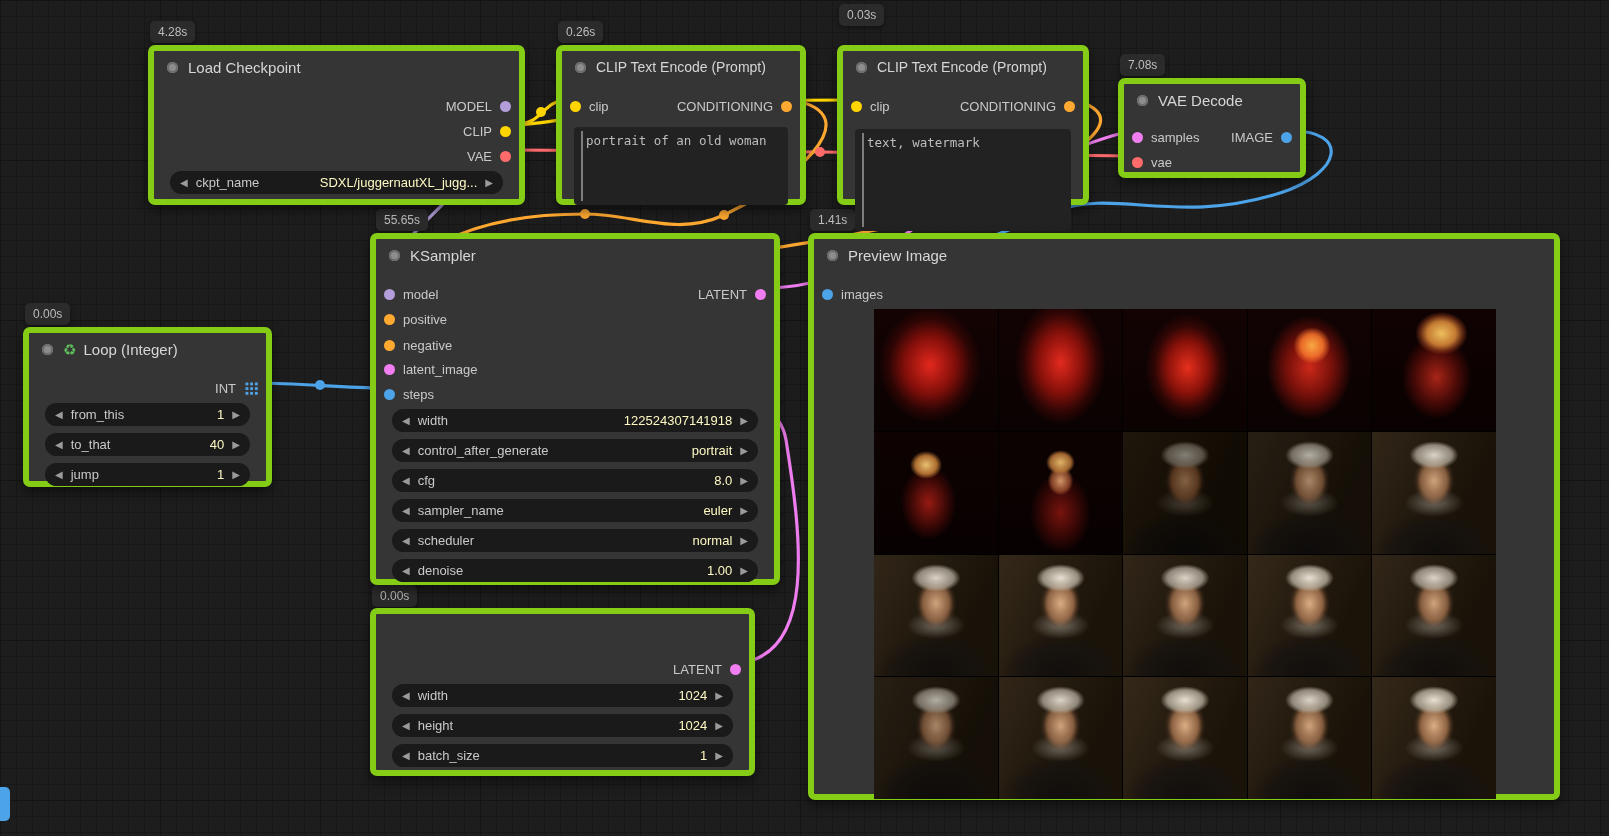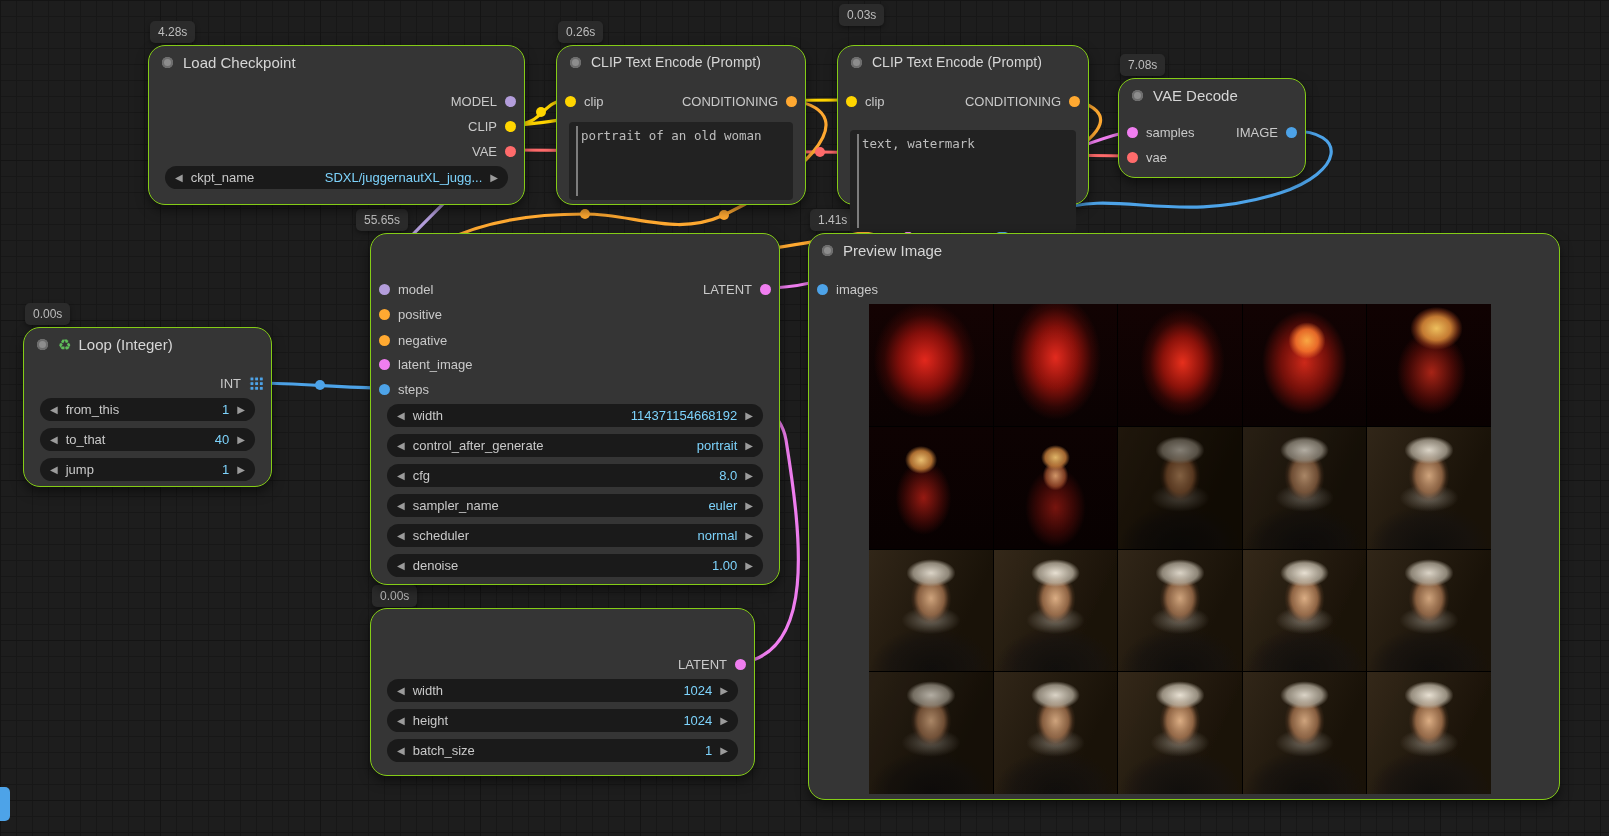--- a/index.html
+++ b/index.html
@@ -11,36 +11,36 @@
       linear-gradient(#141414 1px,transparent 1px),
       linear-gradient(90deg,#141414 1px,transparent 1px),
       linear-gradient(#171717 1px,transparent 1px),
       linear-gradient(90deg,#171717 1px,transparent 1px);
     background-size:160px 160px,160px 160px,16px 16px,16px 16px;
     font-family:"Liberation Sans",sans-serif;
     color:#ccc;
   }
   .wires{position:absolute;inset:0;z-index:1;pointer-events:none}
   .wires path{fill:none;stroke-width:3.2;stroke-linecap:round}
-  .node{position:absolute;background:#353535;border:1px solid #84cc16;border-radius:17px;
+  .node{position:absolute;background:#353535;border:6px solid #84cc16;border-radius:7px;
         box-shadow:0 5px 12px rgba(0,0,0,.5);z-index:2}
   .badge{position:absolute;z-index:2;background:#2b2b2b;border-radius:5px;color:#bdbdbd;
          font-size:12px;line-height:1;padding:5px 8px;box-shadow:0 2px 5px rgba(0,0,0,.4)}
   .ntitle{position:absolute;top:0;left:0;right:0;height:32px;display:flex;align-items:center;
           gap:10px;padding:0 13px;color:#d6d6d6;font-size:15px;white-space:nowrap}
   .tdot{width:11px;height:11px;border-radius:50%;background:#8d8d8d;box-shadow:inset 0 0 0 2px #6d6d6d;flex:none}
   .recycle{color:#5fbf5a;font-size:15px;line-height:1;margin-right:-3px}
   .slot{position:absolute;height:22px;display:flex;align-items:center;gap:8px;font-size:13px;color:#c9c9c9;white-space:nowrap}
   .slot.in{left:8px}
   .slot.out{right:8px}
   .dot{width:11px;height:11px;border-radius:50%;flex:none}
   .widget{position:absolute;left:16px;right:16px;height:23px;background:#1a1a1a;border-radius:12px;
           display:flex;align-items:center;gap:8px;padding:0 10px;font-size:13px;color:#c9c9c9;white-space:nowrap}
   .widget .arrow{color:#9b9b9b;font-size:10px;line-height:1}
-  .widget .wvalue{margin-left:auto;color:#7dd3fc}
+  .widget .wvalue{margin-left:auto;color:#fef9c3}
   .textbox{position:absolute;left:12px;right:12px;background:#222;border-radius:4px;
            font-family:"DejaVu Sans Mono",monospace;font-size:12.5px;color:#bdbdbd;
            padding:6px 8px 6px 12px;line-height:1.3}
   .textbox .caret{position:absolute;left:7px;top:4px;bottom:4px;width:2px;background:#7d7d7d}
   .grid-icon{width:14px;height:14px;flex:none;
              background-image:radial-gradient(circle,#4da3e8 1.6px,transparent 1.9px);
              background-size:4.7px 4.7px;background-position:0.6px 0.6px}
   .pgrid{position:absolute;left:60px;top:70px;width:622px;height:490px;background:#000;
          display:grid;grid-template-columns:repeat(5,1fr);grid-template-rows:repeat(4,1fr);gap:1px}
   .cell{background:#0a0a0a;overflow:hidden}
@@ -81,21 +81,21 @@
   <circle cx="585" cy="214" r="5" fill="#ffa931"></circle>
   <circle cx="940" cy="211" r="5" fill="#f07ef0"></circle>
   <circle cx="1056" cy="211" r="5" fill="#4da3e8"></circle>
   <circle cx="320" cy="385" r="5" fill="#4da3e8"></circle>
 </svg>
 
 <div class="badge" style="left:150px;top:21px">4.28s</div>
 <div class="badge" style="left:558px;top:21px">0.26s</div>
 <div class="badge" style="left:839px;top:4px">0.03s</div>
 <div class="badge" style="left:1120px;top:54px">7.08s</div>
-<div class="badge" style="left:356px;top:209px">55.65s</div>
+<div class="badge" style="left:376px;top:209px">55.65s</div>
 <div class="badge" style="left:25px;top:303px">0.00s</div>
 <div class="badge" style="left:372px;top:585px">0.00s</div>
 <div class="badge" style="left:810px;top:209px">1.41s</div>
 
 <div class="node" style="left:148px;top:45px;width:377px;height:160px">
   <div class="ntitle">
     <span class="tdot"></span>
     <span>Load Checkpoint</span>
   </div>
   <div class="slot out" style="top:44px">
@@ -143,21 +143,21 @@
     <span>CLIP Text Encode (Prompt)</span>
   </div>
   <div class="slot in" style="top:44px">
     <span class="dot" style="background:#ffd500"></span>
     <span>clip</span>
   </div>
   <div class="slot out" style="top:44px">
     <span>CONDITIONING</span>
     <span class="dot" style="background:#ffa931"></span>
   </div>
-  <div class="textbox" style="top:84px;height:102px">
+  <div class="textbox" style="top:78px;height:102px">
     <span class="caret"></span>
     <span>text, watermark</span>
   </div>
 </div>
 
 <div class="node" style="left:1118px;top:78px;width:188px;height:100px">
   <div class="ntitle">
     <span class="tdot"></span>
     <span>VAE Decode</span>
   </div>
@@ -169,20 +169,24 @@
     <span class="dot" style="background:#ff6b6b"></span>
     <span>vae</span>
   </div>
   <div class="slot out" style="top:42px">
     <span>IMAGE</span>
     <span class="dot" style="background:#4da3e8"></span>
   </div>
 </div>
 
 <div class="node" style="left:370px;top:233px;width:410px;height:352px">
+  <div class="ntitle">
+    <span class="tdot"></span>
+    <span>KSampler</span>
+  </div>
   <div class="slot in" style="top:44px">
     <span class="dot" style="background:#b39ddb"></span>
     <span>model</span>
   </div>
   <div class="slot in" style="top:69px">
     <span class="dot" style="background:#ffa931"></span>
     <span>positive</span>
   </div>
   <div class="slot in" style="top:95px">
     <span class="dot" style="background:#ffa931"></span>
@@ -197,21 +201,21 @@
     <span>steps</span>
   </div>
   <div class="slot out" style="top:44px">
     <span>LATENT</span>
     <span class="dot" style="background:#f07ef0"></span>
   </div>
 
   <div class="widget" style="top:170px">
     <span class="arrow">◀</span>
     <span>width</span>
-    <span class="wvalue">114371154668192</span>
+    <span class="wvalue">122524307141918</span>
     <span class="arrow">▶</span>
   </div>
   <div class="widget" style="top:200px">
     <span class="arrow">◀</span>
     <span>control_after_generate</span>
     <span class="wvalue">portrait</span>
     <span class="arrow">▶</span>
   </div>
   <div class="widget" style="top:230px">
     <span class="arrow">◀</span>

